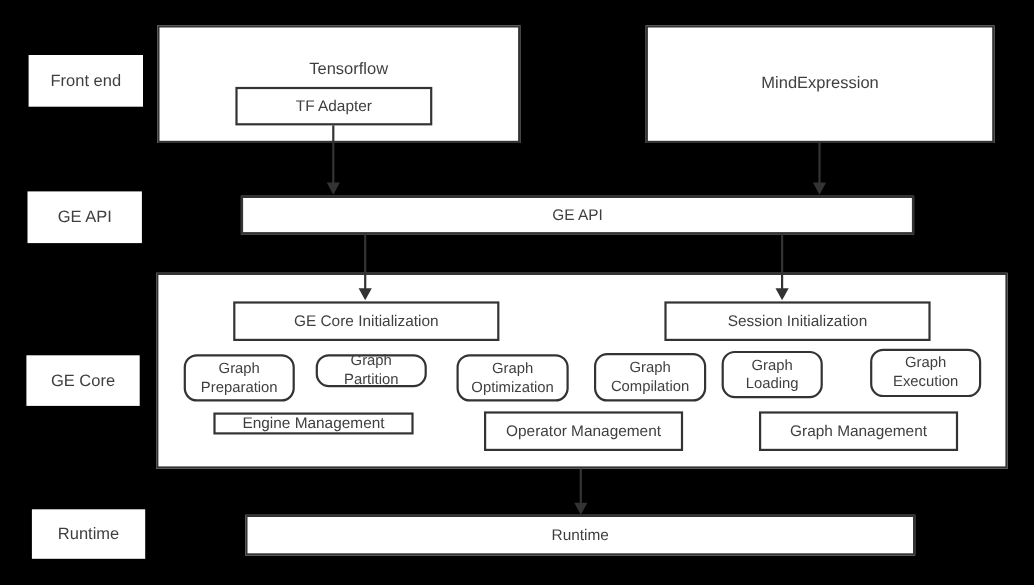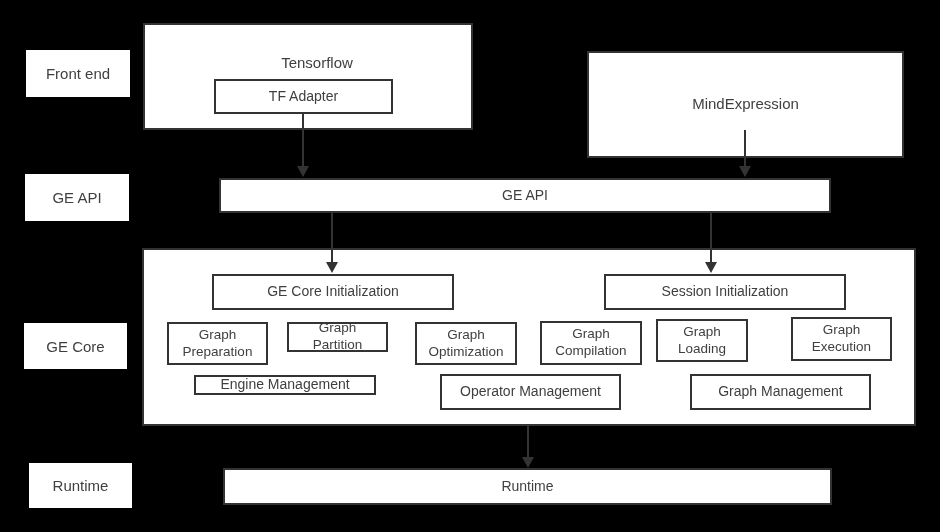--- a/index.html
+++ b/index.html
@@ -39,22 +39,22 @@
     color:var(--text);
   }
   .outer-title{
     position:absolute;
     top:29px;left:0;right:0;
     text-align:center;
     font-size:15px;
     color:var(--text);
     padding-left:18px;
   }
-  .big-label{font-size:15px;margin-top:28px;}
-  .small{font-size:13.5px;padding:2px 8px;}
+  .big-label{font-size:15px;}
+  .small{font-size:13.5px;padding:2px 8px;border-radius:12px;}
   .arrow{position:absolute;width:12px;}
   .arrow .shaft{
     position:absolute;left:5px;top:0;bottom:10px;width:2px;
     background:var(--border);
   }
   .arrow .head{
     position:absolute;left:0;bottom:0;width:0;height:0;
     border-left:6px solid transparent;
     border-right:6px solid transparent;
     border-top:11px solid var(--border);

